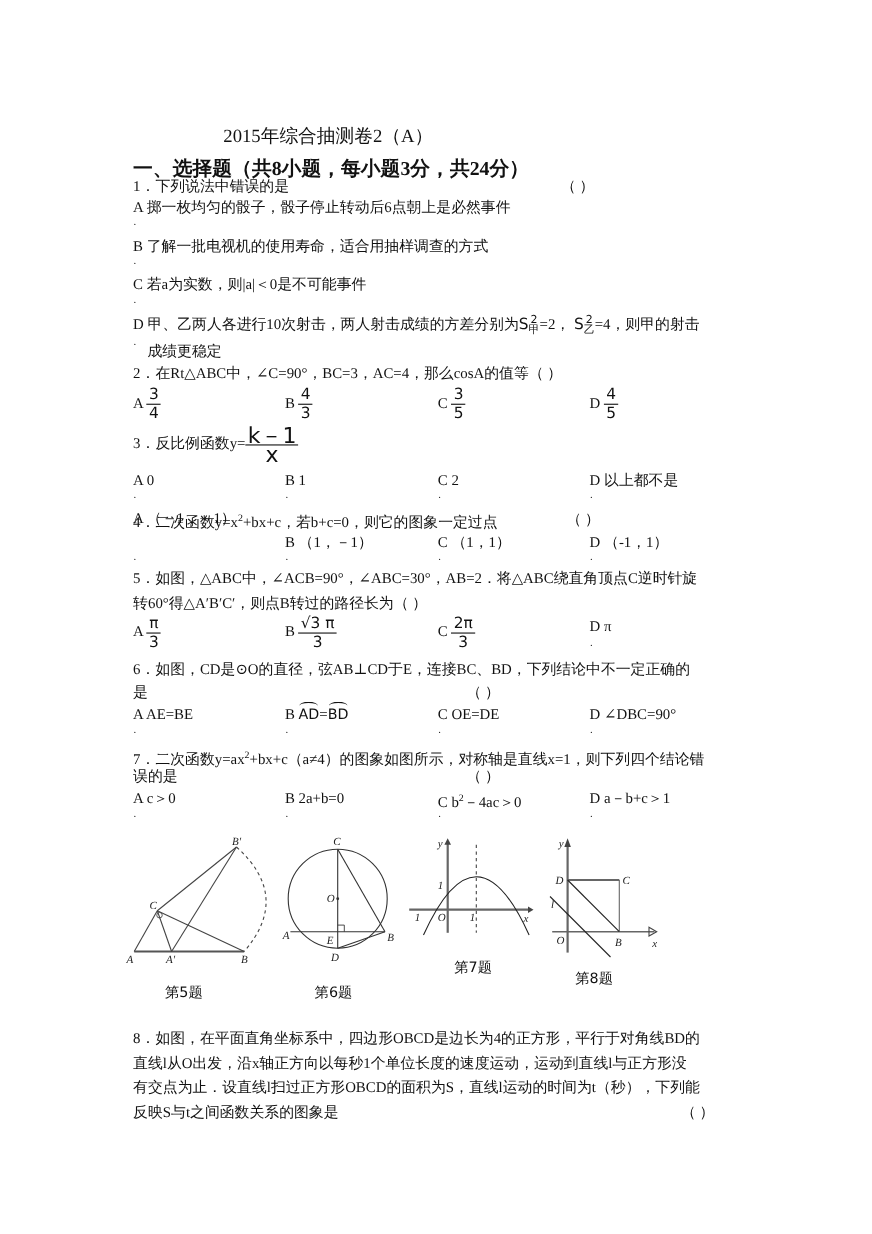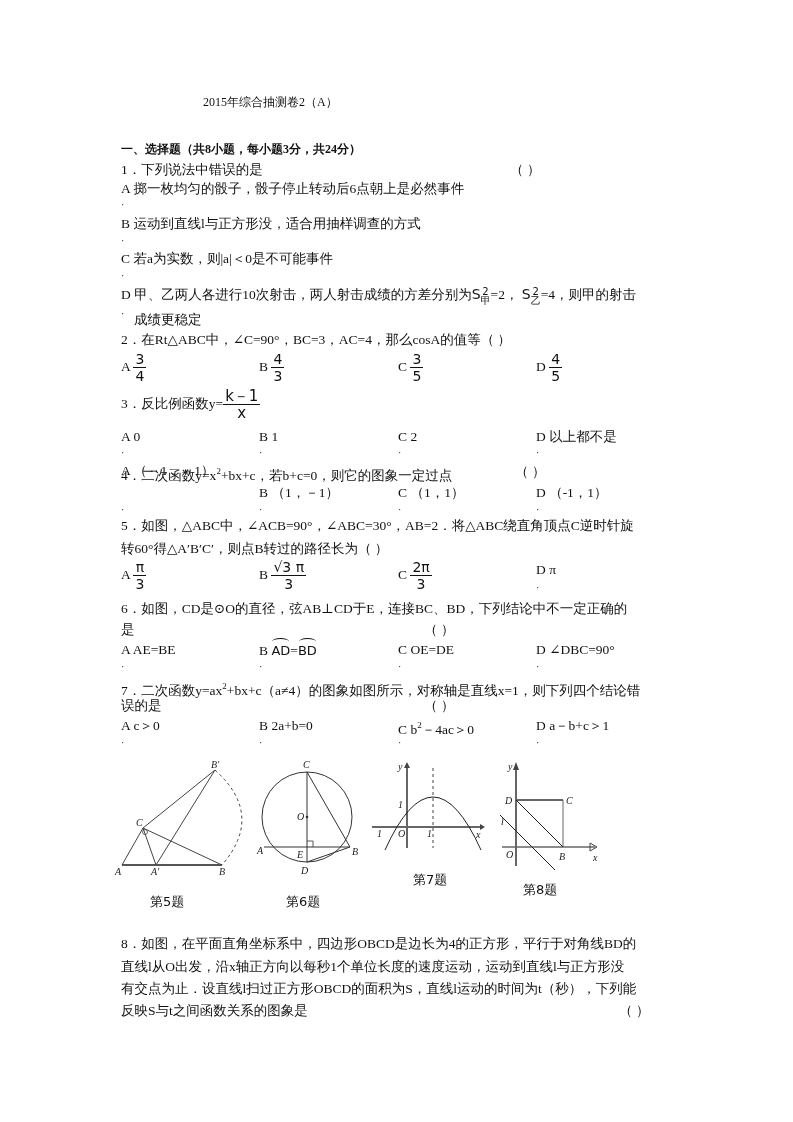--- a/index.html
+++ b/index.html
@@ -1,20 +1,20 @@
 <!DOCTYPE html>
 <html><head>
 <meta charset="utf-8">
 <style>
   html, body { margin: 0; padding: 0; background: #ffffff; }
   body { width: 793px; height: 1122px; position: relative; overflow: hidden;
          font-family: "Liberation Serif", "DejaVu Serif", serif; color: #111; font-size: 13.5px; }
   .abs { position: absolute; white-space: nowrap; }
-  .title { left: 203px; top: 94px; font-size: 12px; }
-  .section { left: 121px; top: 141px; font-weight: bold; font-size: 12px; }
+  .title { left: 203px; top: 112px; font-size: 17px; }
+  .section { left: 121px; top: 141px; font-weight: bold; font-size: 18px; }
   .line { left: 121px; font-size: 13.5px; line-height: 17px; }
   .dot { font-size: 10px; line-height: 10px; }
   .frac { display: inline-block; vertical-align: middle; text-align: center; font-family: "DejaVu Sans", sans-serif; font-size: 14px; line-height: 16px; }
   .frac .num { display: block; border-bottom: 1px solid #111; padding: 0 2px; }
   .frac .den { display: block; padding: 0 2px; }
   .sup { font-size: 9px; vertical-align: super; }
   .opt { position: absolute; white-space: nowrap; }
   .caption { font-family: "DejaVu Sans", sans-serif; font-size: 13px; position: absolute; white-space: nowrap; }
   .arc { display: inline-block; position: relative; font-family: "DejaVu Sans", sans-serif; font-size: 13px; padding-top: 4px; }
   .arc::before { content: ""; position: absolute; left: 1px; right: 1px; top: 0; height: 6px; border-top: 1px solid #111; border-radius: 50% 50% 0 0; }
@@ -34,21 +34,21 @@
     <div class="abs line" style="left:510px; top:161px">（    ）</div>
 
     <div class="abs line" style="top:180px">
       <span>A</span>
       <span>掷一枚均匀的骰子，骰子停止转动后6点朝上是必然事件</span>
     </div>
     <div class="abs line dot" style="top:200px">·</div>
 
     <div class="abs line" style="top:215px">
       <span>B</span>
-      <span>运动到直线l与正方形没，适合用抽样调查的方式</span>
+      <span>了解一批电视机的使用寿命，适合用抽样调查的方式</span>
     </div>
     <div class="abs line dot" style="top:236px">·</div>
 
     <div class="abs line" style="top:250px">
       <span>C</span>
       <span>若a为实数，则|a|＜0是不可能事件</span>
     </div>
     <div class="abs line dot" style="top:271px">·</div>
 
     <div class="abs line" style="top:286px">
@@ -75,21 +75,21 @@
       <span class="frac"><span class="num">3</span><span class="den">5</span></span>
     </div>
     <div class="opt" style="left:536px; top:351px">
       <span>D</span>
       <span class="frac"><span class="num">4</span><span class="den">5</span></span>
     </div>
   </div>
 
   <div>
     <div class="abs line" style="top:388px">
-      <span>3．反比例函数</span><span>y=</span><span class="frac" style="font-size:15px"><span class="num">k－1</span><span class="den">x</span></span>
+      <span>3．反比例函数</span><span>y=</span><span class="frac" style="font-size:20px"><span class="num">k－1</span><span class="den">x</span></span>
     </div>
     <div class="opt line" style="left:121px; top:428px"><span>A</span> <span>0</span></div>
     <div class="opt line" style="left:259px; top:428px"><span>B</span> <span>1</span></div>
     <div class="opt line" style="left:398px; top:428px"><span>C</span> <span>2</span></div>
     <div class="opt line" style="left:536px; top:428px"><span>D</span> <span>以上都不是</span></div>
     <div class="abs dot" style="left:121px; top:448px">·</div>
     <div class="abs dot" style="left:259px; top:448px">·</div>
     <div class="abs dot" style="left:398px; top:448px">·</div>
     <div class="abs dot" style="left:536px; top:448px">·</div>
   </div>

